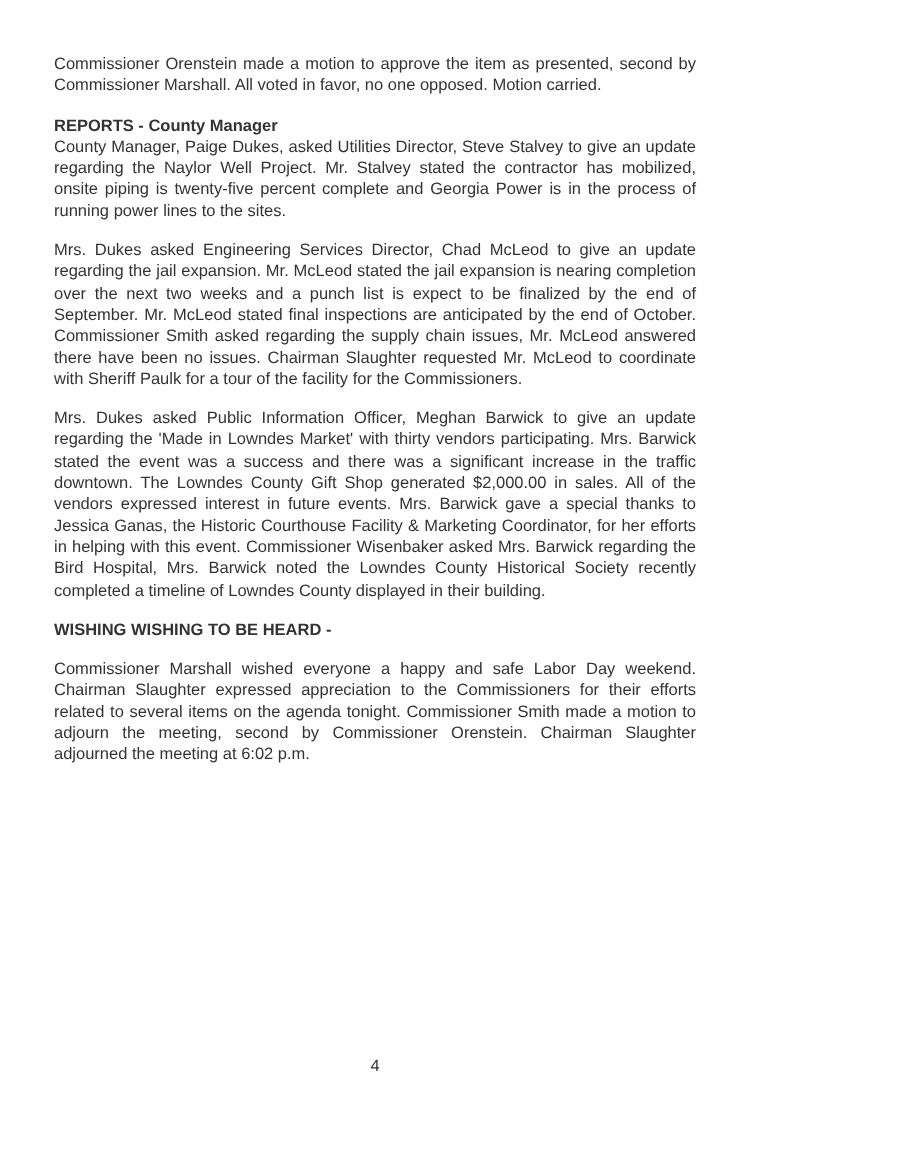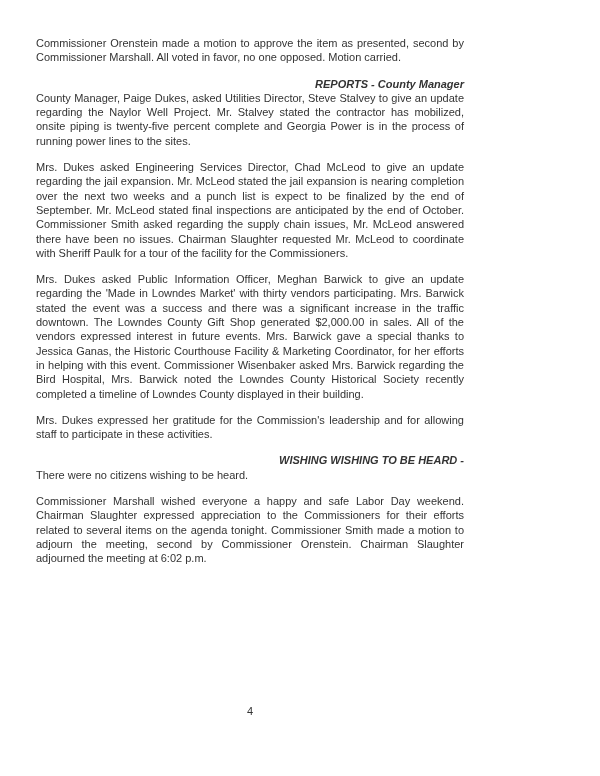--- a/index.html
+++ b/index.html
@@ -22,22 +22,21 @@
     padding: 36px 36px 0 36px;
   }
   .section {
     margin-top: 12px;
   }
   .section:first-child {
     margin-top: 0;
   }
   .heading {
     font-weight: bold;
-    text-align: right;
-    font-style: italic;
+    text-align: left;
   }
   .para {
     margin: 12px 0 0 0;
     text-align: justify;
   }
   .section > .heading + .para {
     margin-top: 0;
   }
   .section > .para:first-child {
     margin-top: 0;
@@ -57,25 +56,23 @@
 <div class="page">
   <div class="content" id="doc-content">
       <div class="section">
         <p class="para">Commissioner Orenstein made a motion to approve the item as presented, second by Commissioner Marshall. All voted in favor, no one opposed. Motion carried.</p>
       </div>
       <div class="section">
         <div class="heading">REPORTS - County Manager</div>
         <p class="para">County Manager, Paige Dukes, asked Utilities Director, Steve Stalvey to give an update regarding the Naylor Well Project. Mr. Stalvey stated the contractor has mobilized, onsite piping is twenty-five percent complete and Georgia Power is in the process of running power lines to the sites.</p>
         <p class="para">Mrs. Dukes asked Engineering Services Director, Chad McLeod to give an update regarding the jail expansion. Mr. McLeod stated the jail expansion is nearing completion over the next two weeks and a punch list is expect to be finalized by the end of September. Mr. McLeod stated final inspections are anticipated by the end of October. Commissioner Smith asked regarding the supply chain issues, Mr. McLeod answered there have been no issues. Chairman Slaughter requested Mr. McLeod to coordinate with Sheriff Paulk for a tour of the facility for the Commissioners.</p>
         <p class="para">Mrs. Dukes asked Public Information Officer, Meghan Barwick to give an update regarding the 'Made in Lowndes Market' with thirty vendors participating. Mrs. Barwick stated the event was a success and there was a significant increase in the traffic downtown. The Lowndes County Gift Shop generated $2,000.00 in sales. All of the vendors expressed interest in future events. Mrs. Barwick gave a special thanks to Jessica Ganas, the Historic Courthouse Facility &amp; Marketing Coordinator, for her efforts in helping with this event. Commissioner Wisenbaker asked Mrs. Barwick regarding the Bird Hospital, Mrs. Barwick noted the Lowndes County Historical Society recently completed a timeline of Lowndes County displayed in their building.</p>
-        <p class="para">Mrs. Dukes expressed her gratitude for the Commission's leadership and for allowing staff to participate in these activities.</p>
       </div>
       <div class="section">
         <div class="heading">WISHING WISHING TO BE HEARD -</div>
-        <p class="para">There were no citizens wishing to be heard.</p>
       </div>
       <div class="section">
         <p class="para">Commissioner Marshall wished everyone a happy and safe Labor Day weekend. Chairman Slaughter expressed appreciation to the Commissioners for their efforts related to several items on the agenda tonight. Commissioner Smith made a motion to adjourn the meeting, second by Commissioner Orenstein. Chairman Slaughter adjourned the meeting at 6:02 p.m.</p>
       </div>
     </div>
   <div class="footer">
     <span>4</span>
   </div>
 </div>
 

